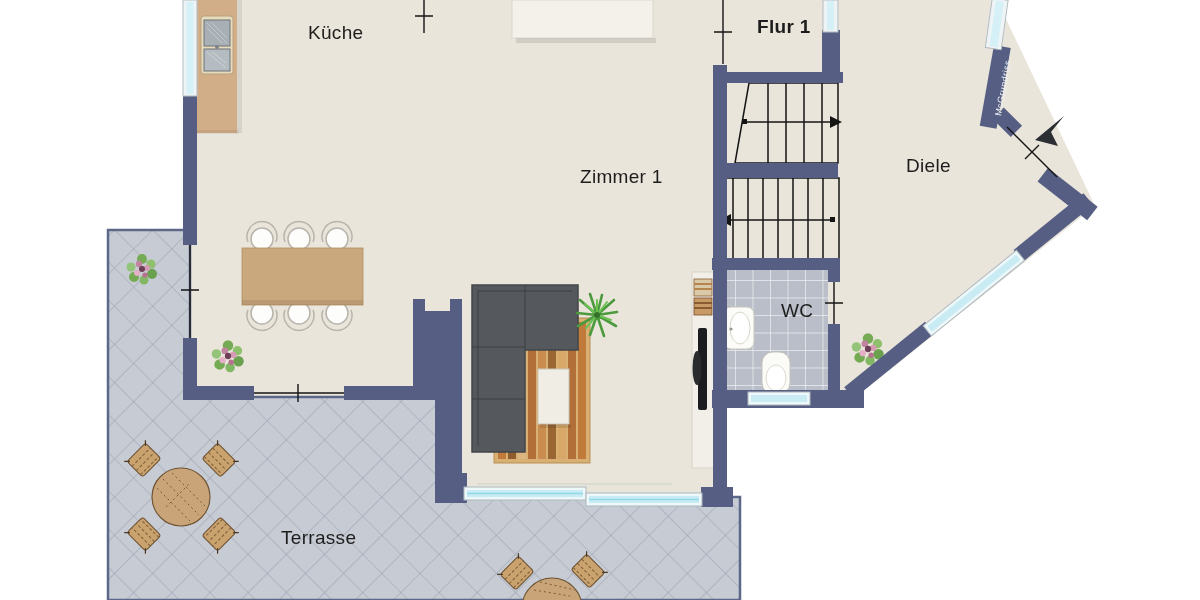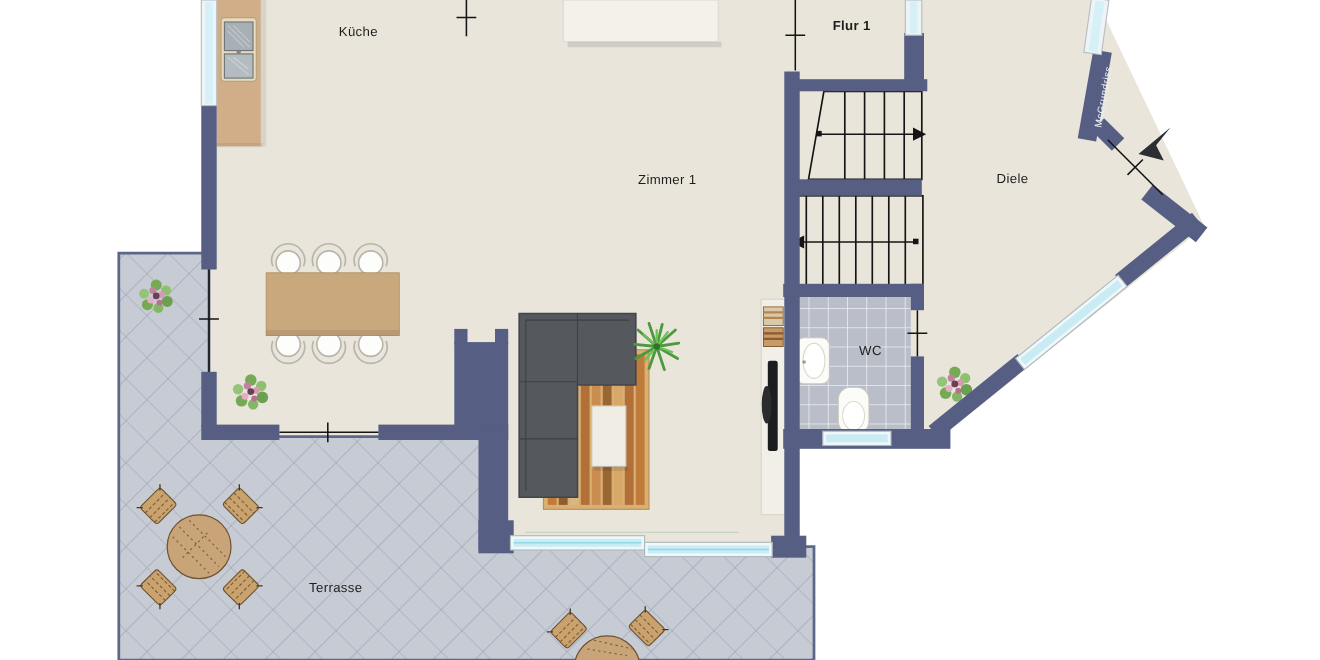--- a/index.html
+++ b/index.html
@@ -1,19 +1,19 @@
 <!DOCTYPE html>
 <html><head>
 <meta charset="utf-8">
 <style>
   html,body{margin:0;padding:0;background:#ffffff;}
   #stage{position:relative;width:1200px;height:600px;overflow:hidden;background:#ffffff;
          font-family:"Liberation Sans", sans-serif;}
   #plan-svg{position:absolute;left:0;top:0;}
-  .room-label{position:absolute;color:#1d1d1d;font-size:12px;letter-spacing:.3px;white-space:nowrap;}
+  .room-label{position:absolute;color:#1d1d1d;font-size:19px;letter-spacing:.3px;white-space:nowrap;}
   .watermark{position:absolute;color:#eef0f6;font-size:9px;letter-spacing:.5px;white-space:nowrap;
              transform:translate(-50%,-50%) rotate(-80deg);transform-origin:center;}
 </style>
 </head>
 <body>
 
 <div id="stage">
 <svg id="plan-svg" width="1200" height="600" viewBox="0 0 1200 600">
   <defs>
     <pattern id="terrTiles" width="27" height="27" patternUnits="userSpaceOnUse" patternTransform="rotate(45)">
@@ -251,19 +251,19 @@
     <path d="M424 0 V33 M415 16 H433"></path>
     <path d="M723 0 V64 M714 32 H732"></path>
     <path d="M834 282 V324 M825 303 H843"></path>
     <path d="M1007 127 L1057 177 M1025 159 L1039 145"></path>
     <polygon points="1035,140 1064,116 1051,132 1058,146" fill="#2b2f33" stroke="none"></polygon>
   </g>
 </svg>
 
 <div class="room-label" style="left:308px;top:22px;">Küche</div>
 <div class="room-label" style="left:757px;top:16px;font-weight:bold;">Flur 1</div>
-<div class="room-label" style="left:580px;top:156px;text-align:right;">Zimmer 1</div>
+<div class="room-label" style="left:580px;top:166px;text-align:right;">Zimmer 1</div>
 <div class="room-label" style="left:906px;top:139px;margin-top:16px;">Diele</div>
-<div class="room-label" style="left:781px;top:300px;margin-top:12px;">WC</div>
+<div class="room-label" style="left:781px;top:300px;">WC</div>
 <div class="room-label" style="left:281px;top:527px;text-align:center;">Terrasse</div>
 
 <div class="watermark" style="left:1003px;top:88px;">McGrundriss</div>
 </div>
 
 </body></html>

